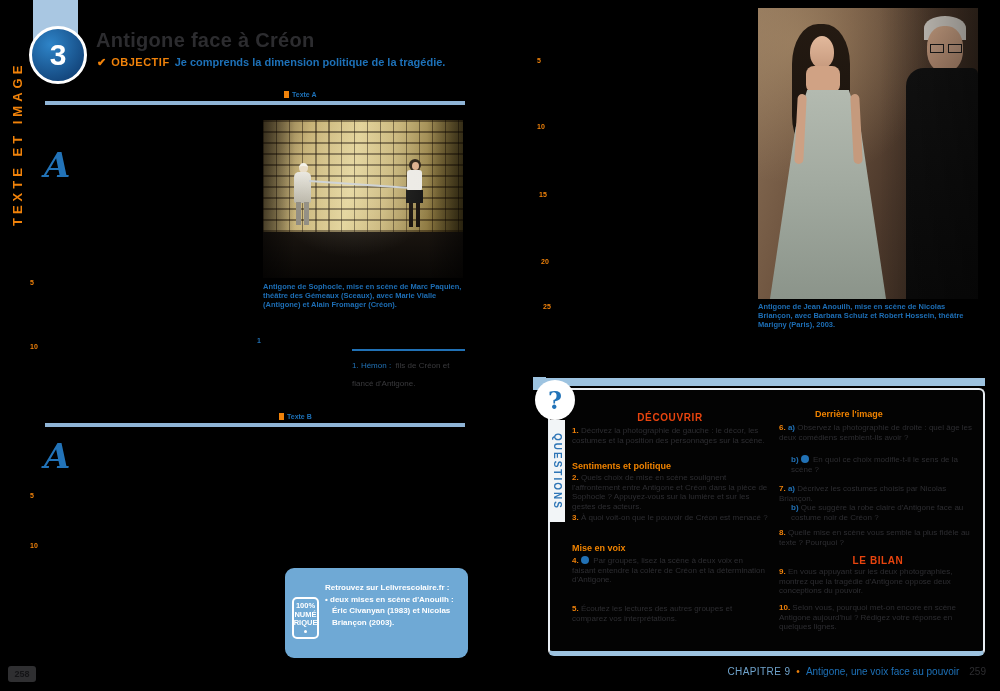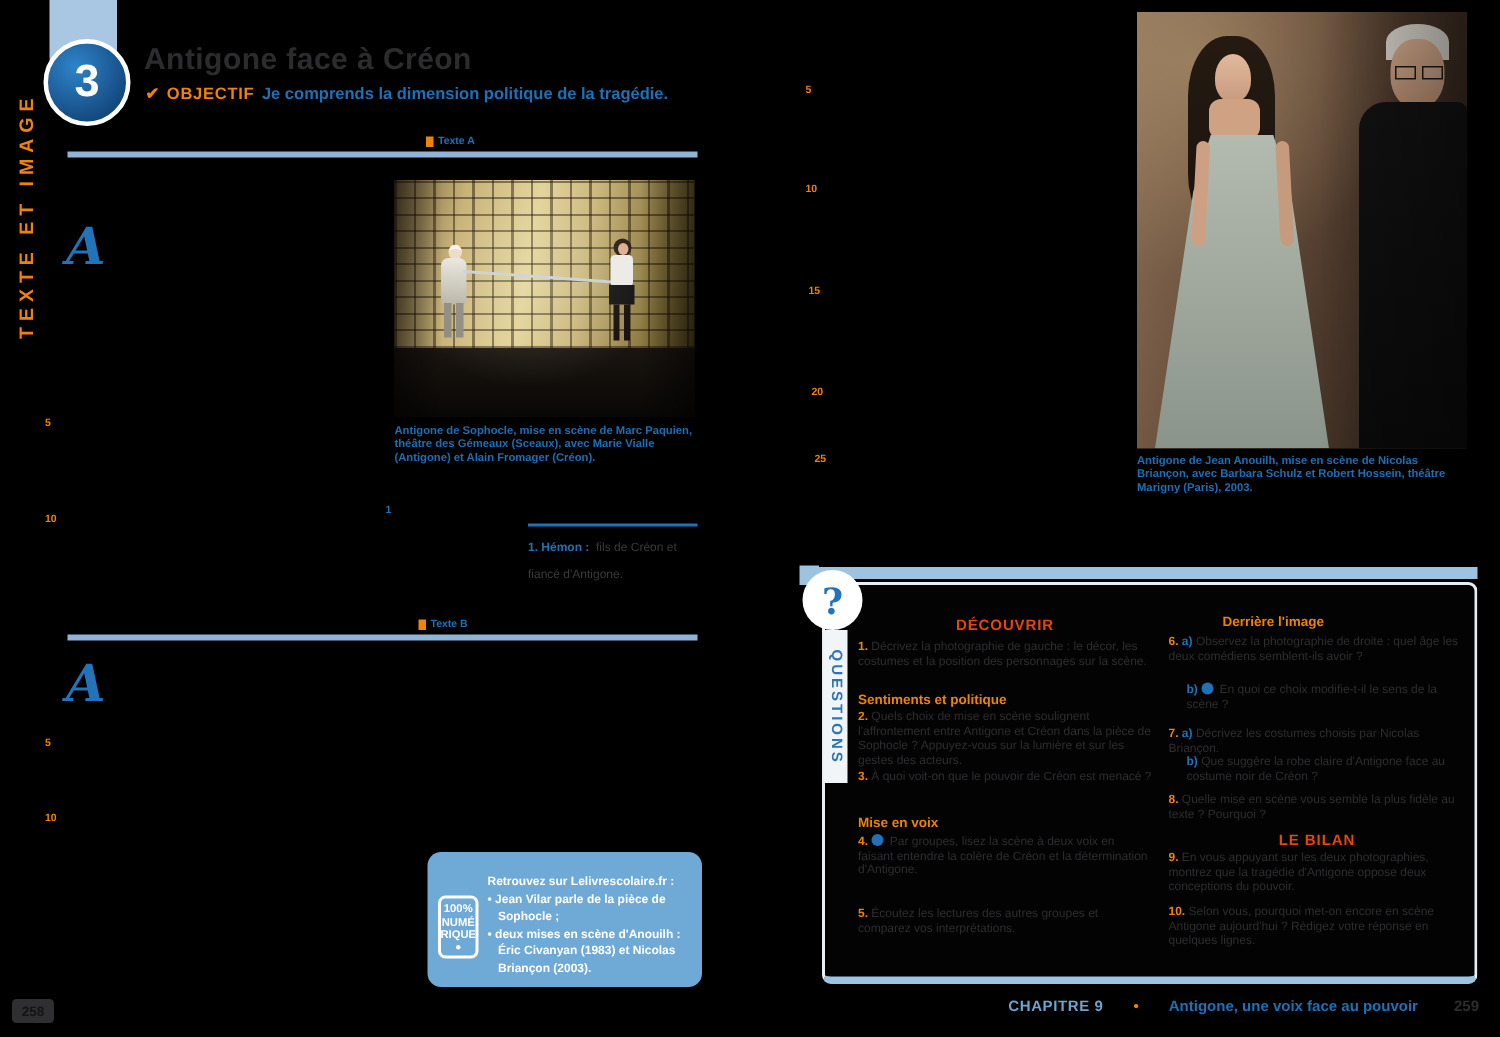--- a/index.html
+++ b/index.html
@@ -29,21 +29,21 @@
   .div-label{display:flex;align-items:center;gap:3px;}
   .div-glyph{width:5px;height:7px;background:#f0820a;}
   .div-text{font-size:7px;font-weight:bold;color:#1d71b8;}
 
   .ornate-a{font-family:"DejaVu Serif",serif;font-style:italic;font-weight:bold;
     font-size:34px;color:#2273b8;line-height:30px;}
 
   .linenum{font-size:7px;font-weight:bold;color:#f0820a;}
 
   .note-rule{height:2px;background:#2171b5;width:113px;}
-  .note-term{font-size:8px;font-weight:bold;color:#2171b5;text-align:center;}
+  .note-term{font-size:8px;font-weight:normal;color:#2171b5;text-align:center;}
   .note-def{font-size:8px;color:#3b3b3e;line-height:9.5px;}
   .note-ref{font-size:7px;font-weight:bold;color:#2171b5;}
 
   .caption{font-size:7.5px;font-weight:bold;color:#1d6eb5;line-height:9px;}
 
   
   .photo1{width:200px;height:158px;background:#0d0b08;overflow:hidden;}
   .p1-wall{position:absolute;left:0;top:0;right:0;height:112px;
     background:
       repeating-linear-gradient(90deg,rgba(20,10,0,.45) 0 1.5px,transparent 1.5px 13px),
@@ -91,21 +91,21 @@
   .q{font-size:8px;line-height:9.6px;color:#2e2e32;}
   .qnum{color:#f0820a;font-weight:bold;}
   .qletter{color:#2171b5;font-weight:bold;}
   .oral-dot{display:inline-block;width:8px;height:8px;border-radius:50%;background:#2171b5;
     vertical-align:-1px;margin-right:2px;}
 
   
   .page-badge{width:28px;height:16px;background:#2f2f31;border-radius:3px;
     display:flex;align-items:center;justify-content:center;
     color:#141416;font-size:9px;font-weight:bold;}
-  .footer-right{display:flex;align-items:baseline;gap:20px;font-size:10px;font-weight:bold;}
+  .footer-right{display:flex;align-items:baseline;gap:6px;font-size:10px;font-weight:normal;}
   .f-chapter{color:#6fa3cc;letter-spacing:.4px;}
   .f-sep{color:#f0820a;}
   .f-title{color:#1d71b8;text-align:center;}
   .f-page{color:#2d2d30;margin-left:4px;}
 </style>
 </head>
 <body>
 
 <div class="page">
 
@@ -196,21 +196,20 @@
 
   <div class="abs digital-box" style="left:285px;top:568px;">
     <div class="dbx-badge">
       <span>100%</span>
       <span>NUMÉ</span>
       <span>RIQUE</span>
       <div class="dbx-dot"></div>
     </div>
     <div class="dbx-text">
       <div>Retrouvez sur Lelivrescolaire.fr :</div>
-      <div class="dbx-li">Jean Vilar parle de la pièce de Sophocle ;</div>
       <div class="dbx-li">deux mises en scène d'Anouilh : Éric Civanyan (1983) et Nicolas Briançon (2003).</div>
     </div>
   </div>
 
   <div class="abs q-strip" style="left:545px;top:378px;width:440px;"></div>
   <div class="abs q-box" style="left:548px;top:388px;"></div>
   <div class="abs q-help-sq" style="left:533px;top:377px;"></div>
   <div class="abs q-help" style="left:535px;top:380px;">
     <span>?</span>
   </div>

